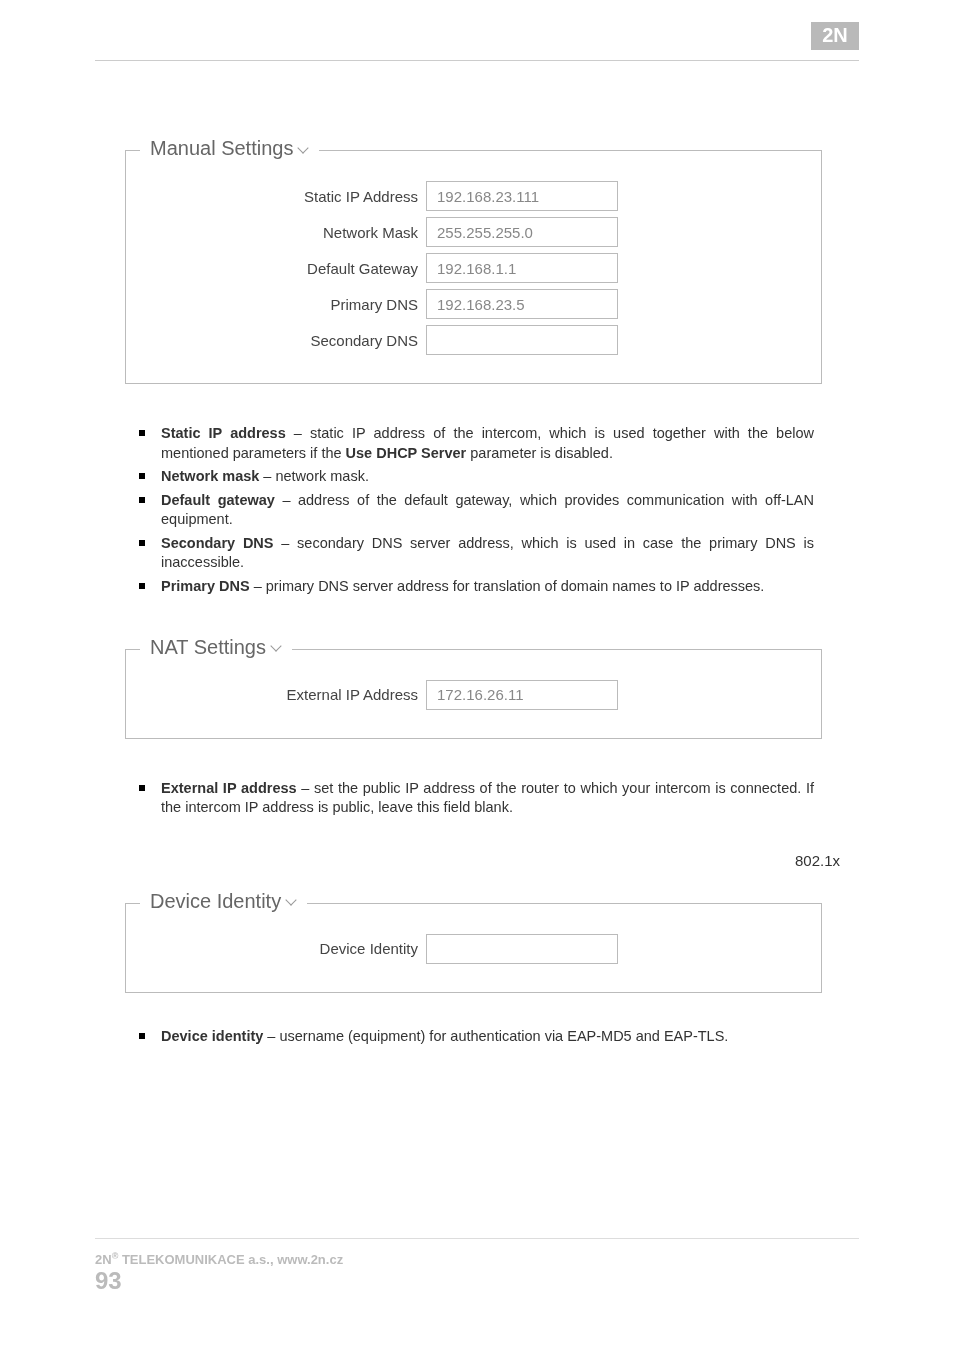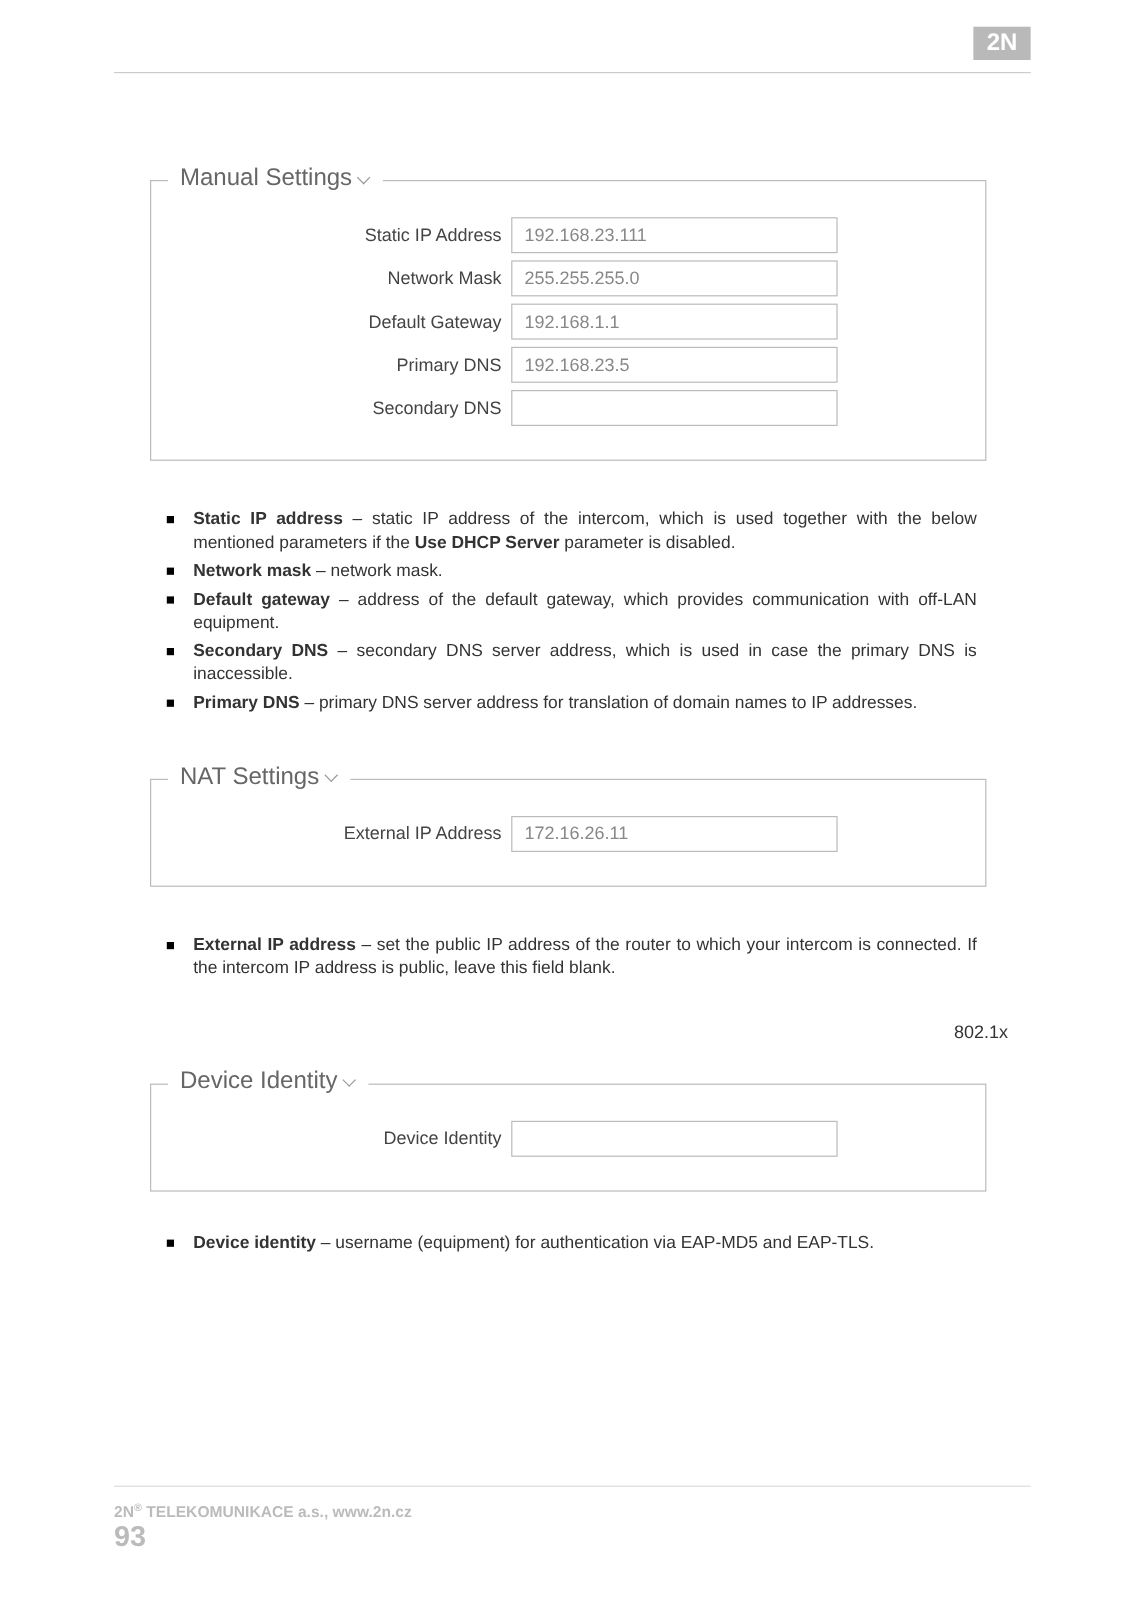--- a/index.html
+++ b/index.html
@@ -78,21 +78,21 @@
       margin-bottom: 6px;
     }
     .form-label {
       width: 260px;
       text-align: right;
       padding-right: 8px;
       font-size: 15px;
       color: #444;
     }
     .form-input {
-      width: 272px;
+      width: 192px;
       height: 30px;
       padding: 4px 10px;
       border: 1px solid #bbb;
       font-size: 15px;
       color: #888;
       font-family: Verdana, Geneva, sans-serif;
     }
     .bullets {
       margin: 40px 26px 0 18px;
       list-style: none;

